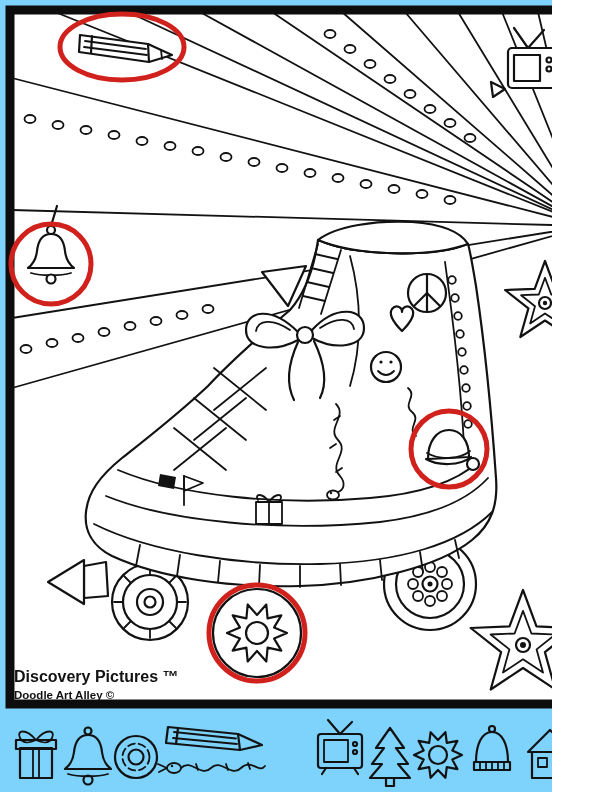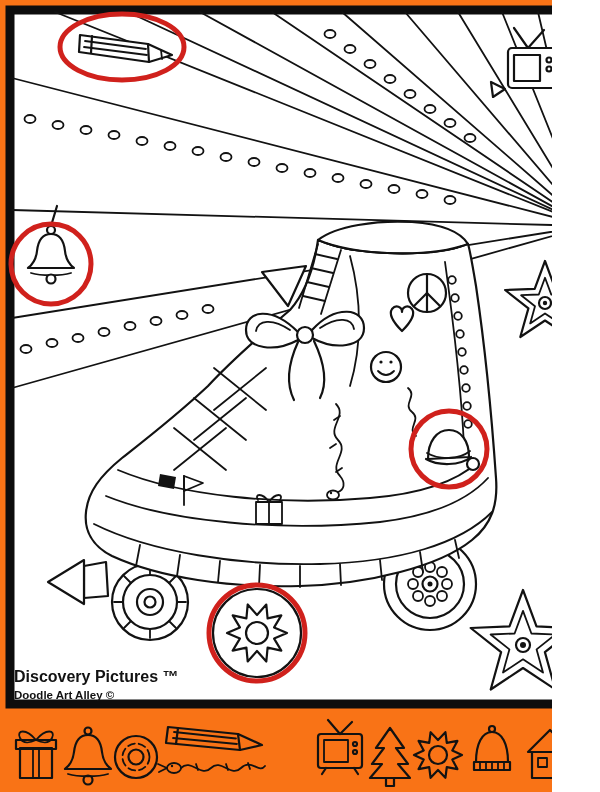--- a/index.html
+++ b/index.html
@@ -1,16 +1,16 @@
 <!DOCTYPE html>
 <html style="--marker-color: #d0211c; --ink-color: #121212;"><head>
 <meta charset="utf-8">
 <style>
   html,body{margin:0;padding:0;background:#ffffff;}
-  .page{position:relative;width:552px;height:792px;background:#f97316;overflow:hidden;
+  .page{position:relative;width:552px;height:792px;background:#7dd3fc;overflow:hidden;
         font-family:"Liberation Sans",sans-serif;}
   svg{display:block;}
   .ink{stroke:var(--ink-color,#121212);fill:none;stroke-width:2.2;stroke-linecap:round;stroke-linejoin:round;}
   .thin{stroke-width:1.8;}
   .wfill{fill:#ffffff;}
   .sfill{fill:var(--ink-color,#121212);stroke:none;}
   .marker{stroke:var(--marker-color,#d0211c);fill:none;stroke-width:5;}
   .doodle-text{fill:#121212;font-weight:bold;}
 </style>
 </head>

